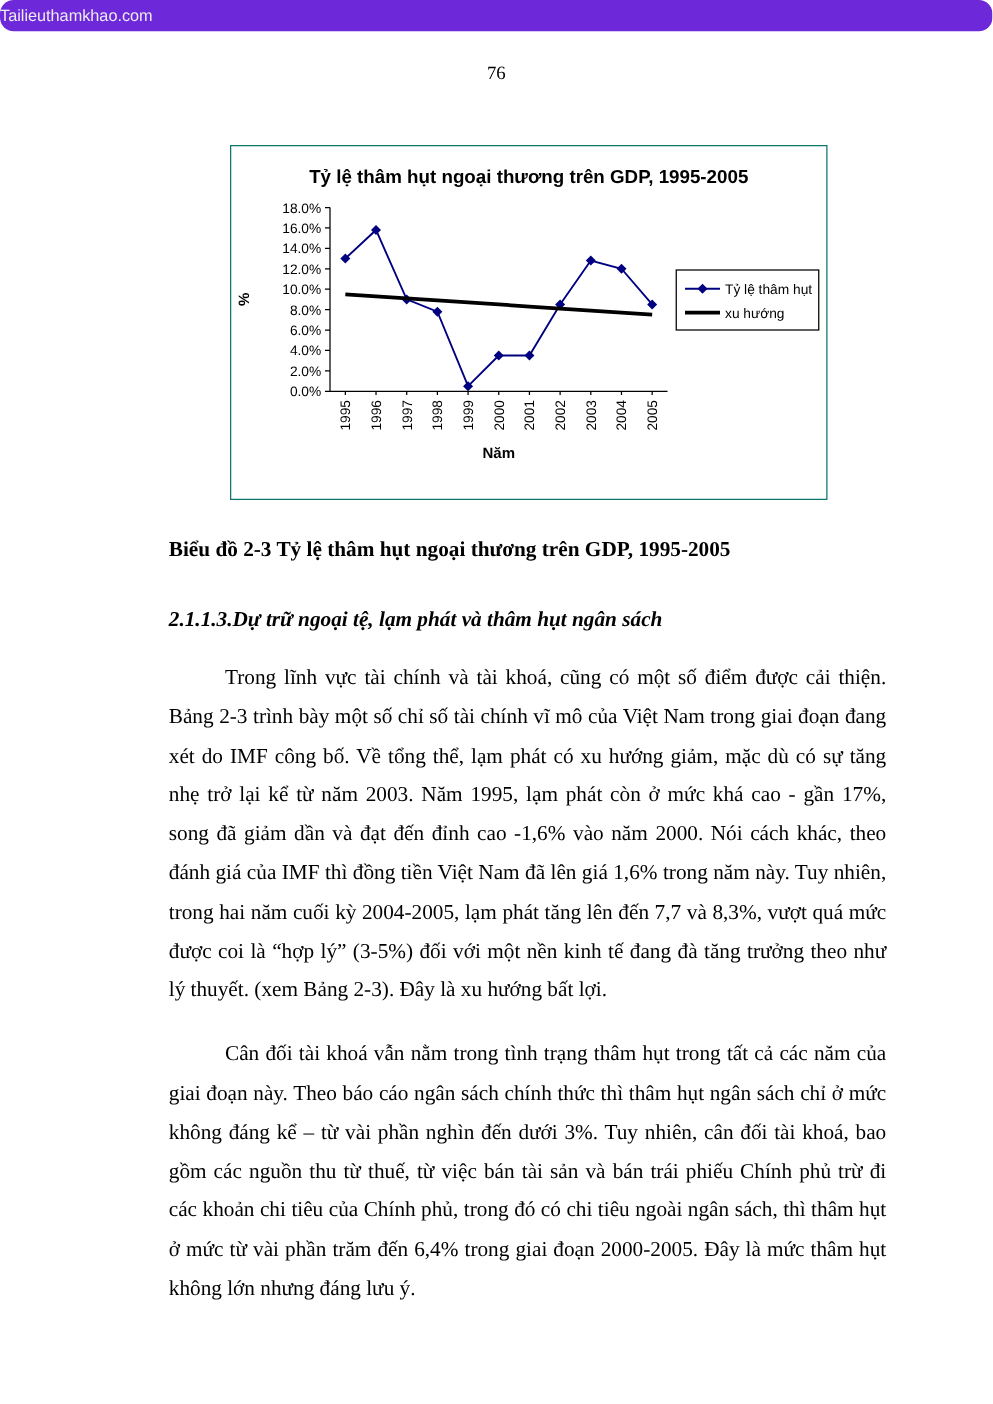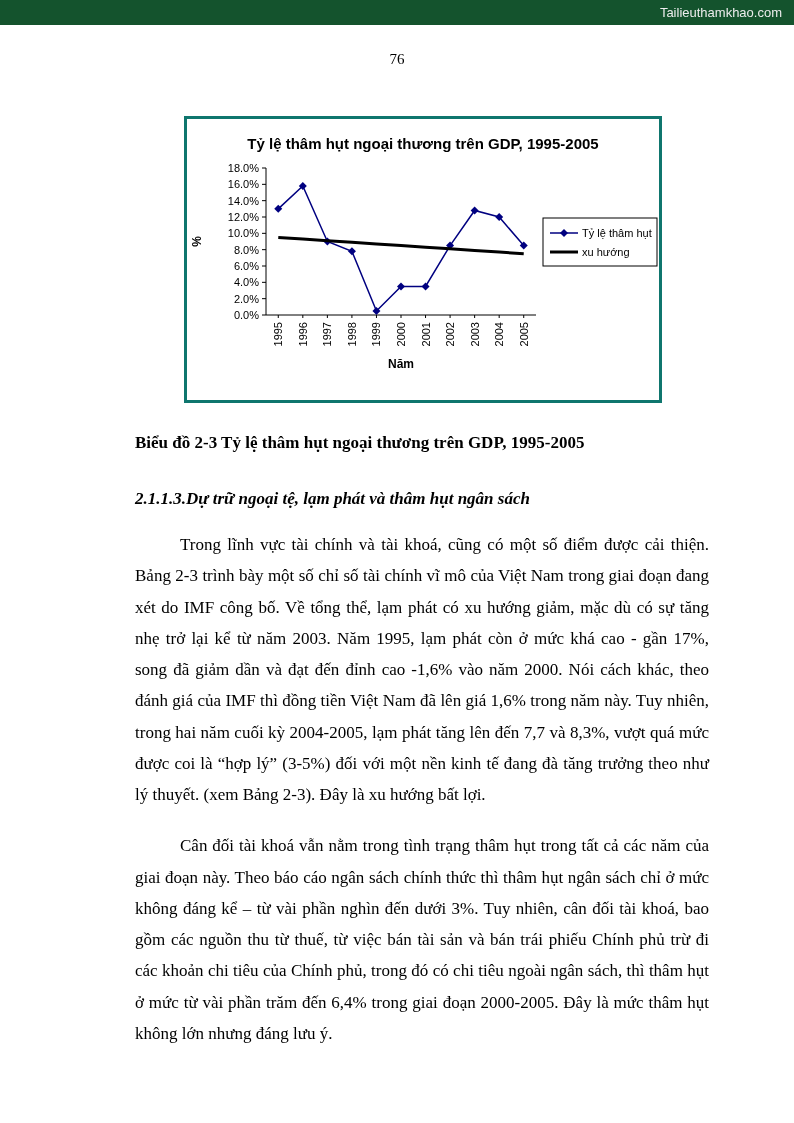--- a/index.html
+++ b/index.html
@@ -7,38 +7,39 @@
   html, body { background: #ffffff; }
   body {
     width: 794px; height: 1123px;
     font-family: "Liberation Serif", serif;
     color: #000;
     position: relative;
     overflow: hidden;
   }
   .topbar {
     height: 25px; width: 100%;
-    background: #14532d;
-    display: flex; justify-content: flex-end; align-items: center;
+    background: #6d28d9;
+    display: flex; align-items: center;
     padding-right: 12px;
+    border-radius: 11px;
   }
   .topbar .wm {
     color: #ededed;
     font-family: "Liberation Sans", sans-serif;
     font-size: 13px;
   }
   .page-number {
     margin-top: 26px;
     text-align: center;
     font-size: 15px;
   }
   .chart-box {
     width: 478px;
     margin: 48px 0 0 184px;
-    border: 3px solid #0f766e;
+    border: 1px solid #0f766e;
     background: #fff;
     padding: 16px 0 8px 0;
   }
   .chart-title {
     text-align: center;
     font-family: "Liberation Sans", sans-serif;
     font-weight: bold;
     font-size: 15px;
     margin-bottom: 4px;
   }

